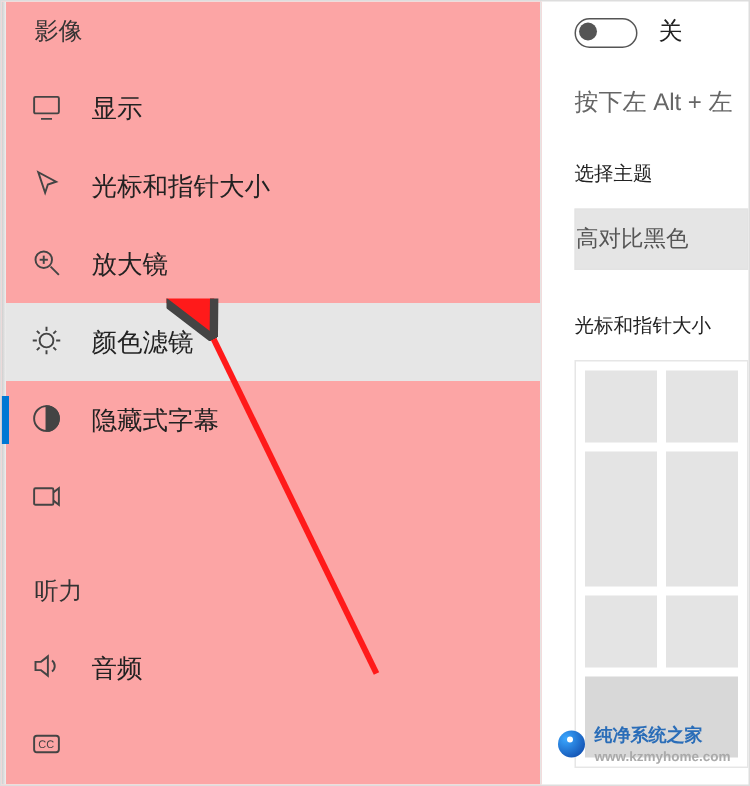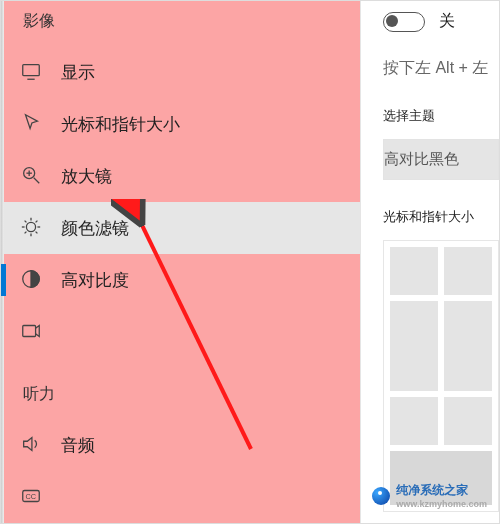--- a/index.html
+++ b/index.html
@@ -93,21 +93,21 @@
         <span class="label">颜色滤镜</span>
       </div>
 
       <div class="sb-item selected-bar">
         <span class="icon">
           <svg viewBox="0 0 24 24" width="22" height="22">
               <circle cx="12" cy="12" r="9"></circle>
               <path d="M12 3a9 9 0 010 18z" fill="#444"></path>
             </svg>
         </span>
-        <span class="label">高对比度</span>
+        <span class="label">隐藏式字幕</span>
       </div>
 
       <div class="sb-item">
         <span class="icon">
           <svg viewBox="0 0 24 24" width="22" height="22">
               <rect x="3" y="6" width="14" height="12" rx="1"></rect>
               <path d="M17 9l4-3v12l-4-3"></path>
             </svg>
         </span>
       </div>

